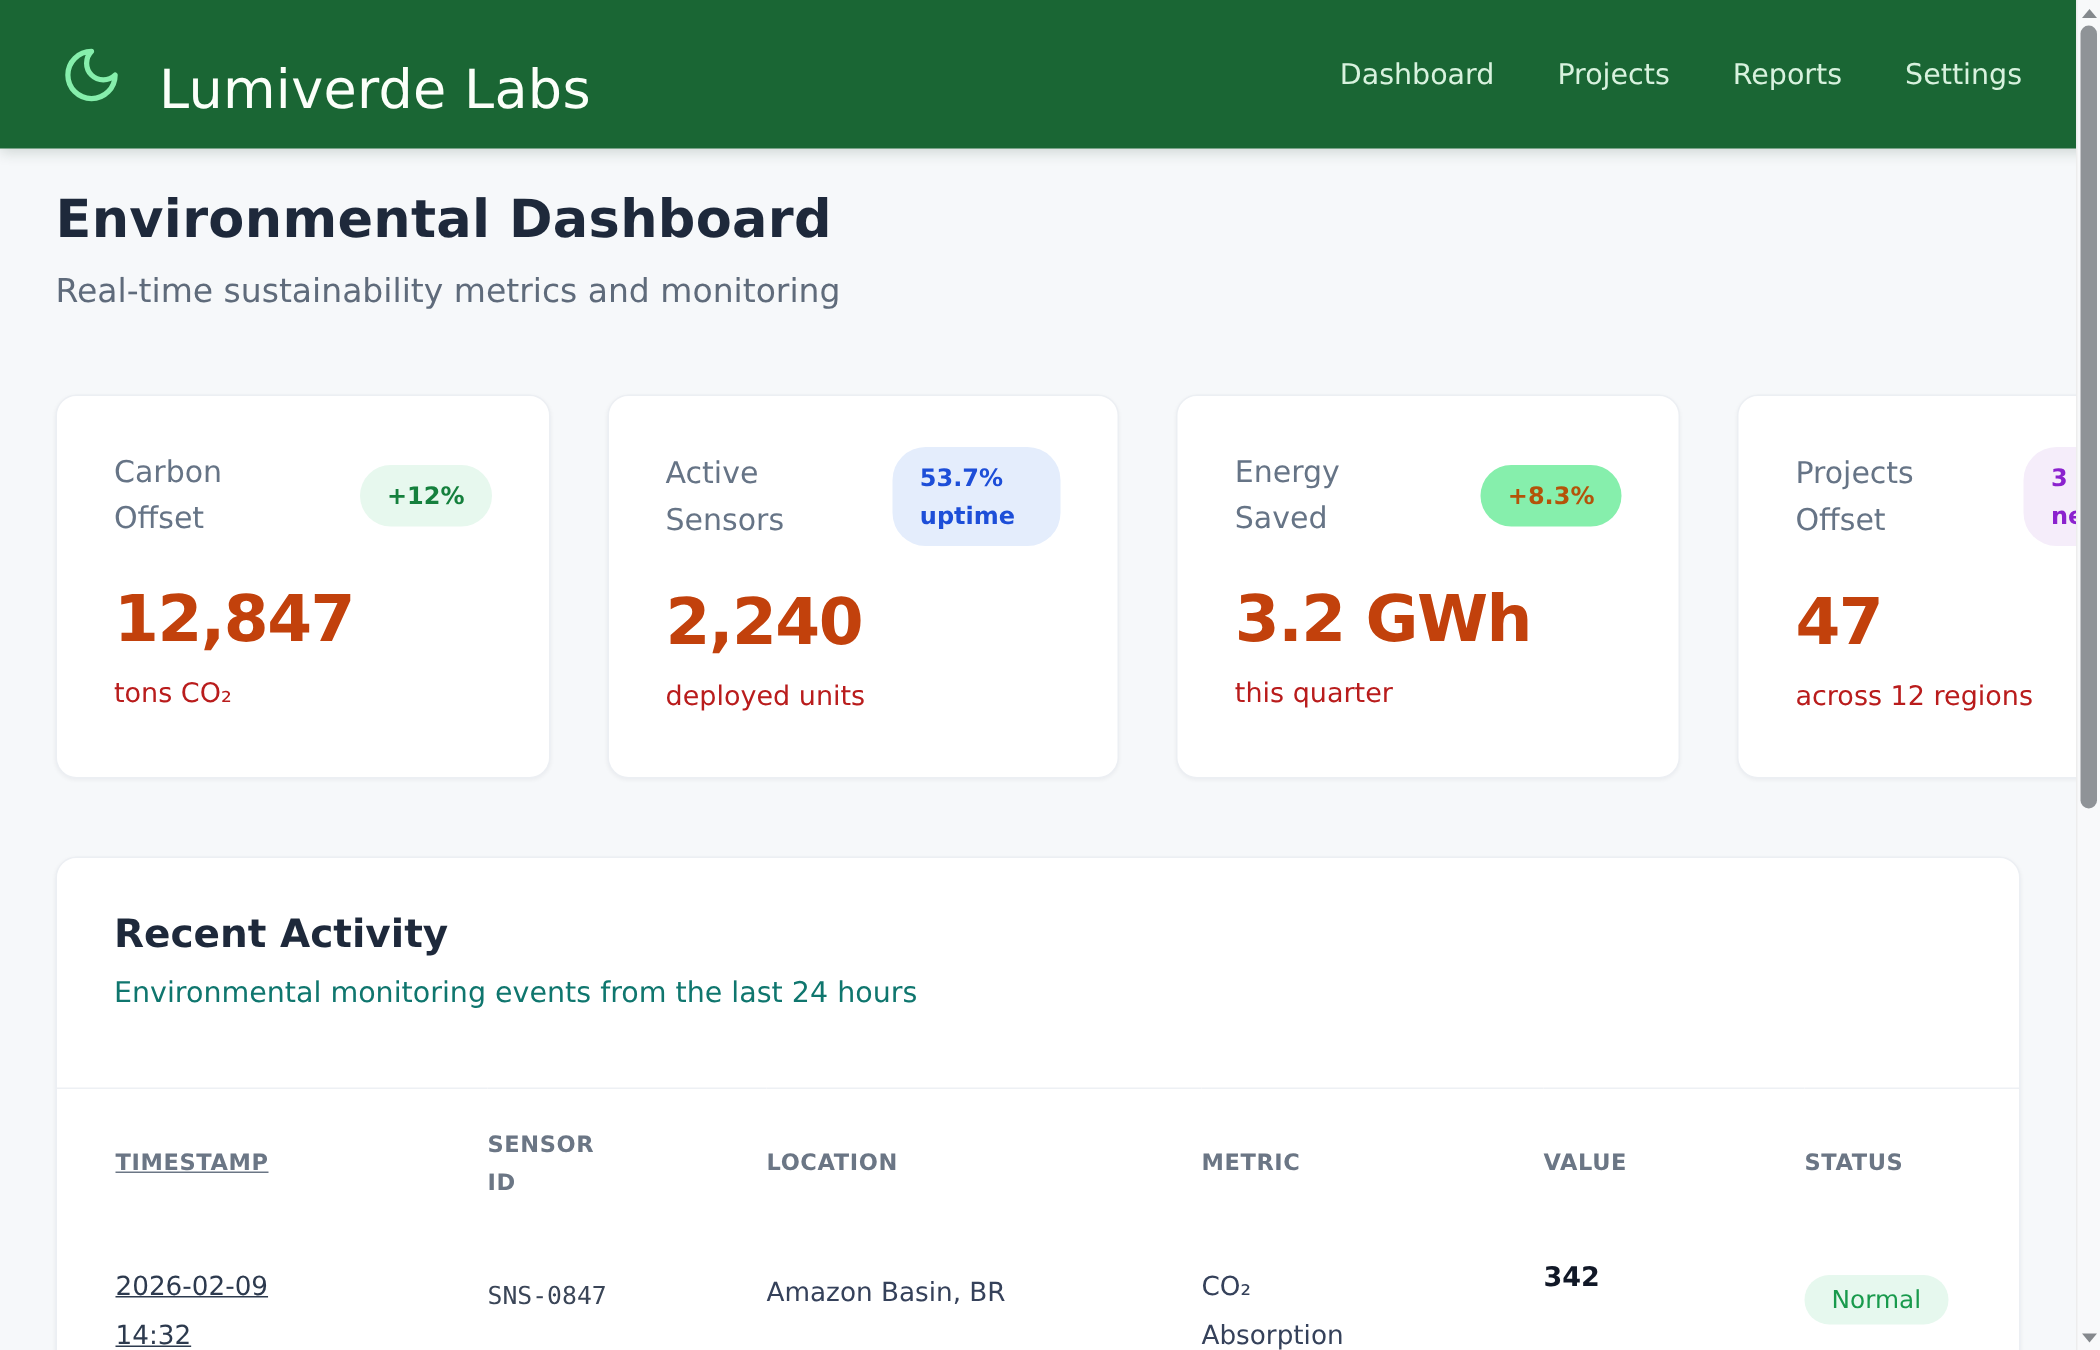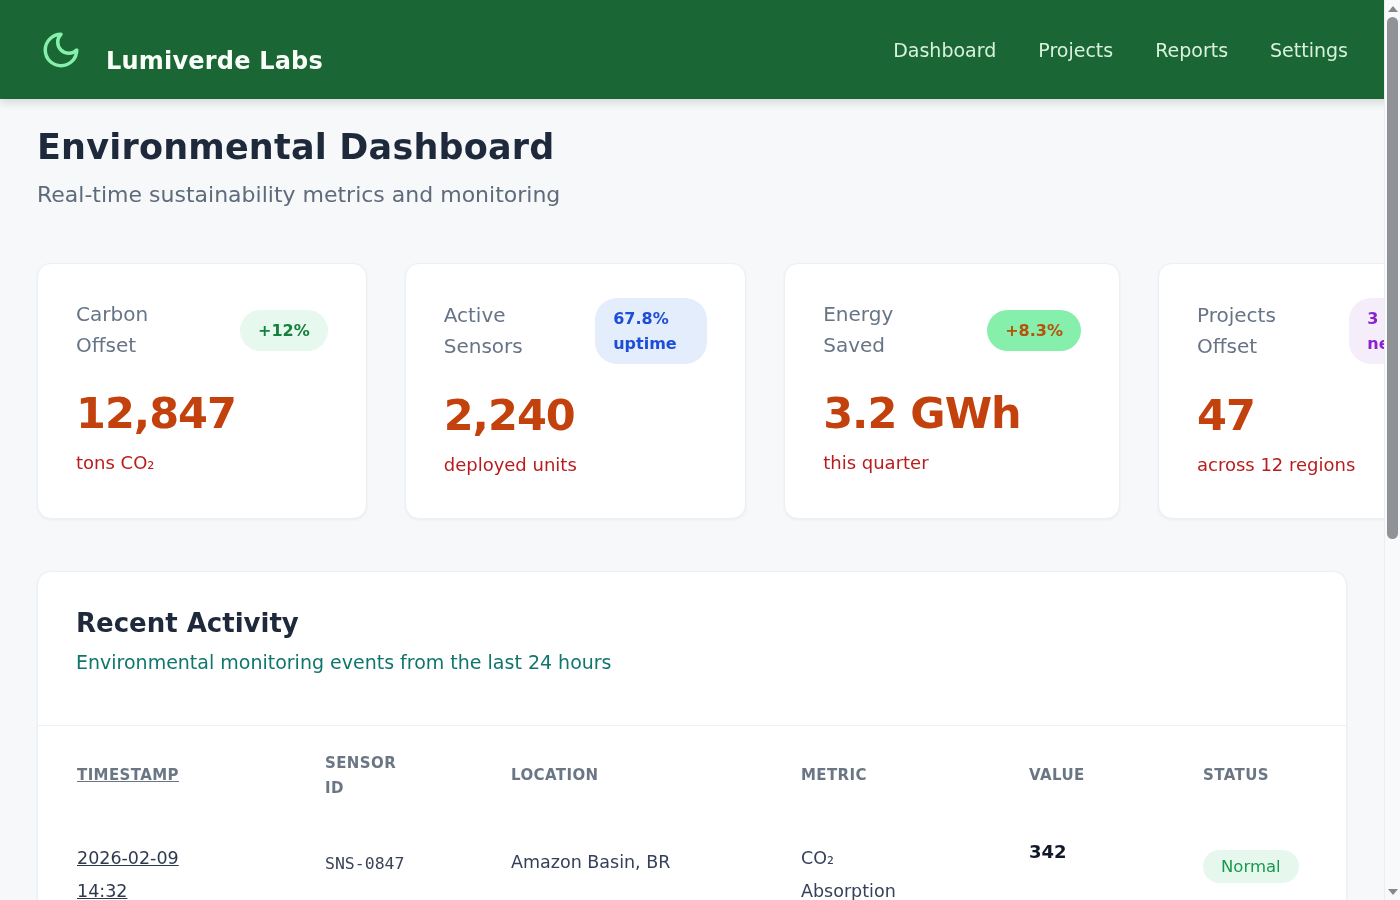--- a/index.html
+++ b/index.html
@@ -14,21 +14,21 @@
   
   .topbar {
     height:99px; background:#1a6634;
     display:flex; align-items:center;
     padding:0 52px 0 40px;
     box-shadow:0 3px 9px rgba(25,60,40,.18);
     position:relative; z-index:2;
   }
   .brand { display:flex; align-items:center; gap:24px; }
   .brand svg { display:block; }
-  .brand-name { font-size:24px; font-weight:700; color:#fbfff9; letter-spacing:.2px;margin-top:22px; }
+  .brand-name { font-size:36px; font-weight:400; color:#fbfff9; letter-spacing:.2px;margin-top:22px; }
   .nav { margin-left:auto; display:flex; align-items:center; gap:42px; }
   .nav a { font-size:19px; color:#d8f2de; text-decoration:none; cursor:pointer; }
 
   
   .content { padding:0 53px 0 37px; position:relative; z-index:1; }
   .page-title { margin-top:28px; font-size:35px; font-weight:700; color:#1e293b; letter-spacing:.2px; }
   .page-subtitle { margin-top:15px; font-size:22px; color:#5f6b7b; }
 
   
   .stats-grid { margin-top:56px; display:grid; grid-template-columns:repeat(4,1fr); gap:38px; }
@@ -129,21 +129,21 @@
         <div class="stat-label">Carbon Offset</div>
         <span class="badge green">+12%</span>
       </div>
       <div class="stat-value">12,847</div>
       <div class="stat-sub">tons CO₂</div>
     </div>
 
     <div class="stat-card">
       <div class="stat-top">
         <div class="stat-label">Active Sensors</div>
-        <span class="badge blue">67.8% uptime</span>
+        <span class="badge blue">53.7% uptime</span>
       </div>
       <div class="stat-value">2,240</div>
       <div class="stat-sub">deployed units</div>
     </div>
 
     <div class="stat-card">
       <div class="stat-top">
         <div class="stat-label">Energy Saved</div>
         <span class="badge amber">+8.3%</span>
       </div>

